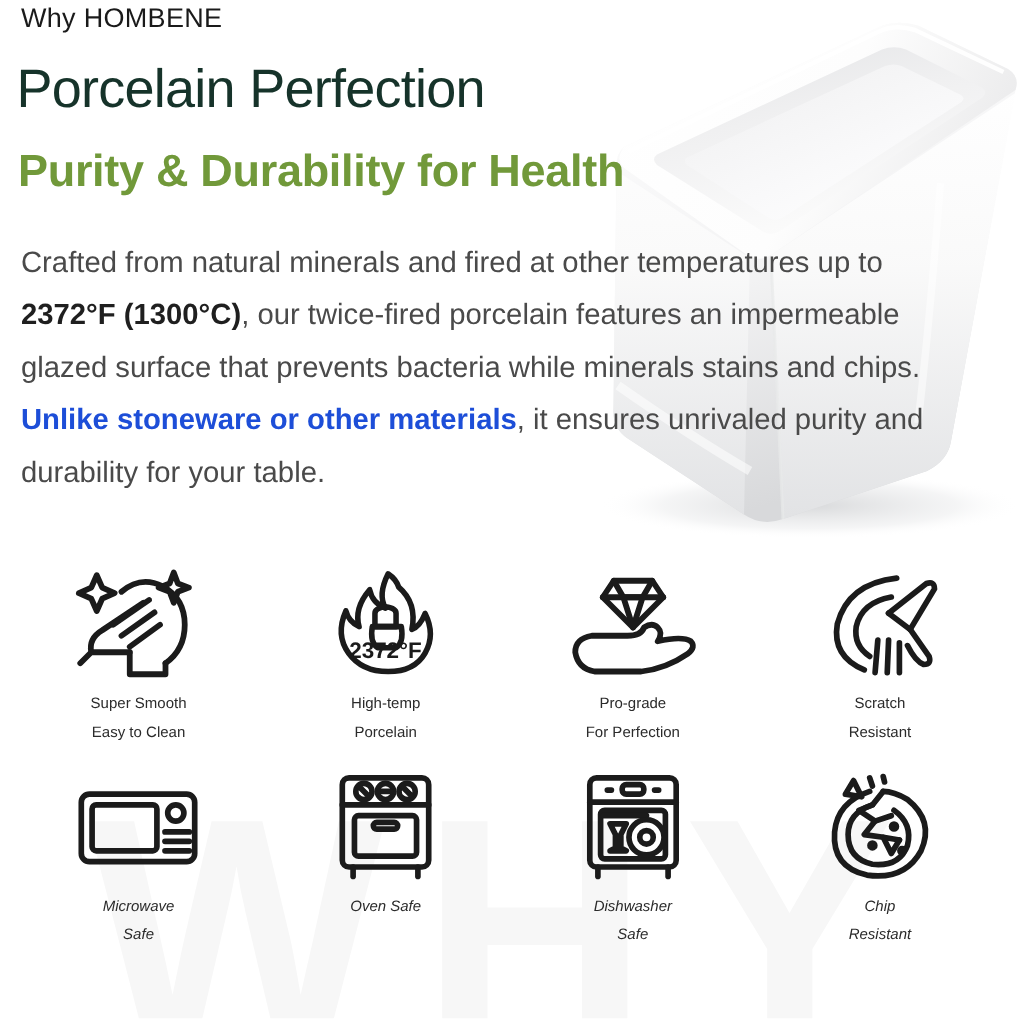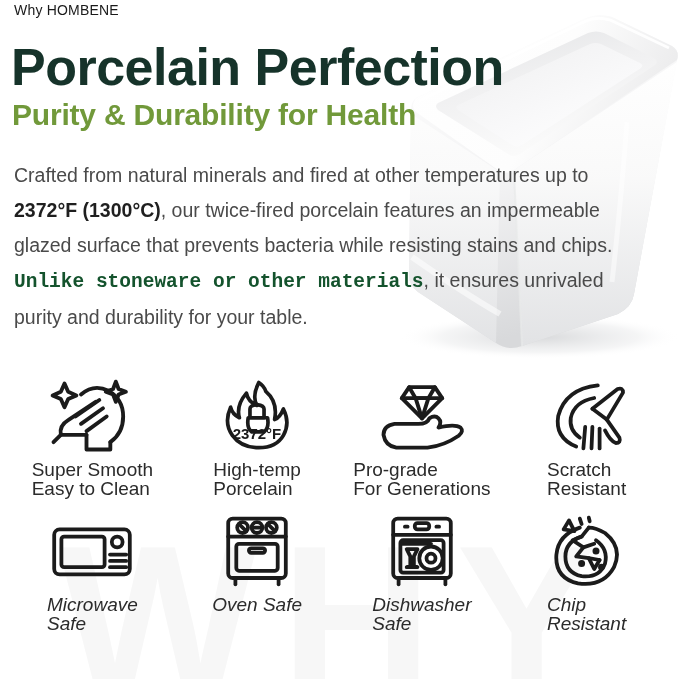--- a/index.html
+++ b/index.html
@@ -43,35 +43,35 @@
     height: 362px;
     z-index: 1;
     pointer-events: none;
   }
 
   
   .brand {
     position: absolute;
     left: 14px;
     top: 2px;
-    font-size: 14px;
+    font-size: 18px;
     font-weight: 400;
     color: #1a1a1a;
     letter-spacing: 0.2px;
     z-index: 3;
     white-space: nowrap;
   }
 
   
   .title {
     position: absolute;
     left: 11px;
     top: 40px;
-    font-size: 52px;
-    font-weight: 700;
+    font-size: 36px;
+    font-weight: 400;
     color: #16332a;
     letter-spacing: -0.5px;
     line-height: 1.05;
     z-index: 3;
     white-space: nowrap;
   }
   .subtitle {
     position: absolute;
     left: 12px;
     top: 99px;
@@ -93,21 +93,21 @@
     font-size: 19.5px;
     line-height: 35px;
     color: #4a4a4a;
     z-index: 3;
   }
   .body-copy b {
     color: #1f1f1f;
     font-weight: 700;
     margin-top: 16px;
   }
-  .body-copy .para2 b { color: #14532d; font-family: Liberation Mono, monospace; }
+  .body-copy .para2 b { color: #1d4ed8; }
 
   
   .features {
     position: absolute;
     left: 10px;
     top: 378px;
     width: 659px;
     z-index: 3;
   }
   .feat-row {
@@ -130,21 +130,22 @@
   .feat-icon svg {
     display: block;
     stroke: #1b1b1b;
     fill: none;
     stroke-width: 4.2;
     stroke-linecap: round;
     stroke-linejoin: round;
   }
   .feat-label {
     margin-top: 6px;
-    font-size: 19px;
+    text-align: center;
+    font-size: 10px;
     line-height: 19px;
     color: #2b2b2b;
     white-space: pre-line;
   }
   .badge-text {
     font-size: 17px;
     font-weight: 700;
     fill: #1b1b1b;
     stroke: none;
     font-family: "Liberation Sans", sans-serif;
@@ -216,21 +217,21 @@
       <path d="M255 120 Q248 210 240 280" stroke="#ffffff" stroke-width="5" fill="none" opacity="0.5"></path>
     </svg>
   </div>
 
   <div class="brand">Why HOMBENE</div>
 
   <div class="title">Porcelain Perfection</div>
   <div class="subtitle">Purity &amp; Durability for Health</div>
 
   <div class="body-copy">
-    <span><span>Crafted from natural minerals and fired at other temperatures up to </span><b>2372°F (1300°C)</b><span>, our twice-fired porcelain features an impermeable glazed surface that prevents bacteria while resisting stains and chips.</span></span>
+    <span><span>Crafted from natural minerals and fired at other temperatures up to </span><b>2372°F (1300°C)</b><span>, our twice-fired porcelain features an impermeable glazed surface that prevents bacteria while minerals stains and chips.</span></span>
     <span class="para2"><b>Unlike stoneware or other materials</b><span>, it ensures unrivaled purity and durability for your table.</span></span>
   </div>
 
   <div class="features">
 
     <div class="feat-row row1">
 
       <div class="feat">
         <div class="feat-icon">
           <svg viewBox="0 0 100 84" width="92" height="77">
@@ -272,21 +273,21 @@
             <path d="M28 22 L72 22"></path>
             <path d="M36 10 L43 22 L50 44 L57 22 L64 10"></path>
             <path d="M43 22 L57 22"></path>
             <path d="M8 62 Q8 52 20 50 L46 50 Q56 50 58 44
                      Q64 40 68 44 Q72 48 68 54
                      Q86 50 92 54 Q96 58 90 63
                      Q74 74 56 76 L22 76 Q10 74 8 62 Z"></path>
           </svg>
         </div>
         <div class="feat-label">Pro-grade
-For Generations</div>
+For Perfection</div>
       </div>
 
       <div class="feat">
         <div class="feat-icon">
           <svg viewBox="0 0 100 84" width="90" height="76">
             <path d="M62 8 Q26 12 18 42 Q14 66 38 76"></path>
             <path d="M58 22 Q36 26 32 44 Q30 58 42 66"></path>
             <path d="M56 34 L84 12 Q90 10 90 16 L72 46"></path>
             <path d="M56 34 L72 46"></path>
             <path d="M72 46 L86 66 Q88 72 82 72 Q76 70 70 58"></path>

